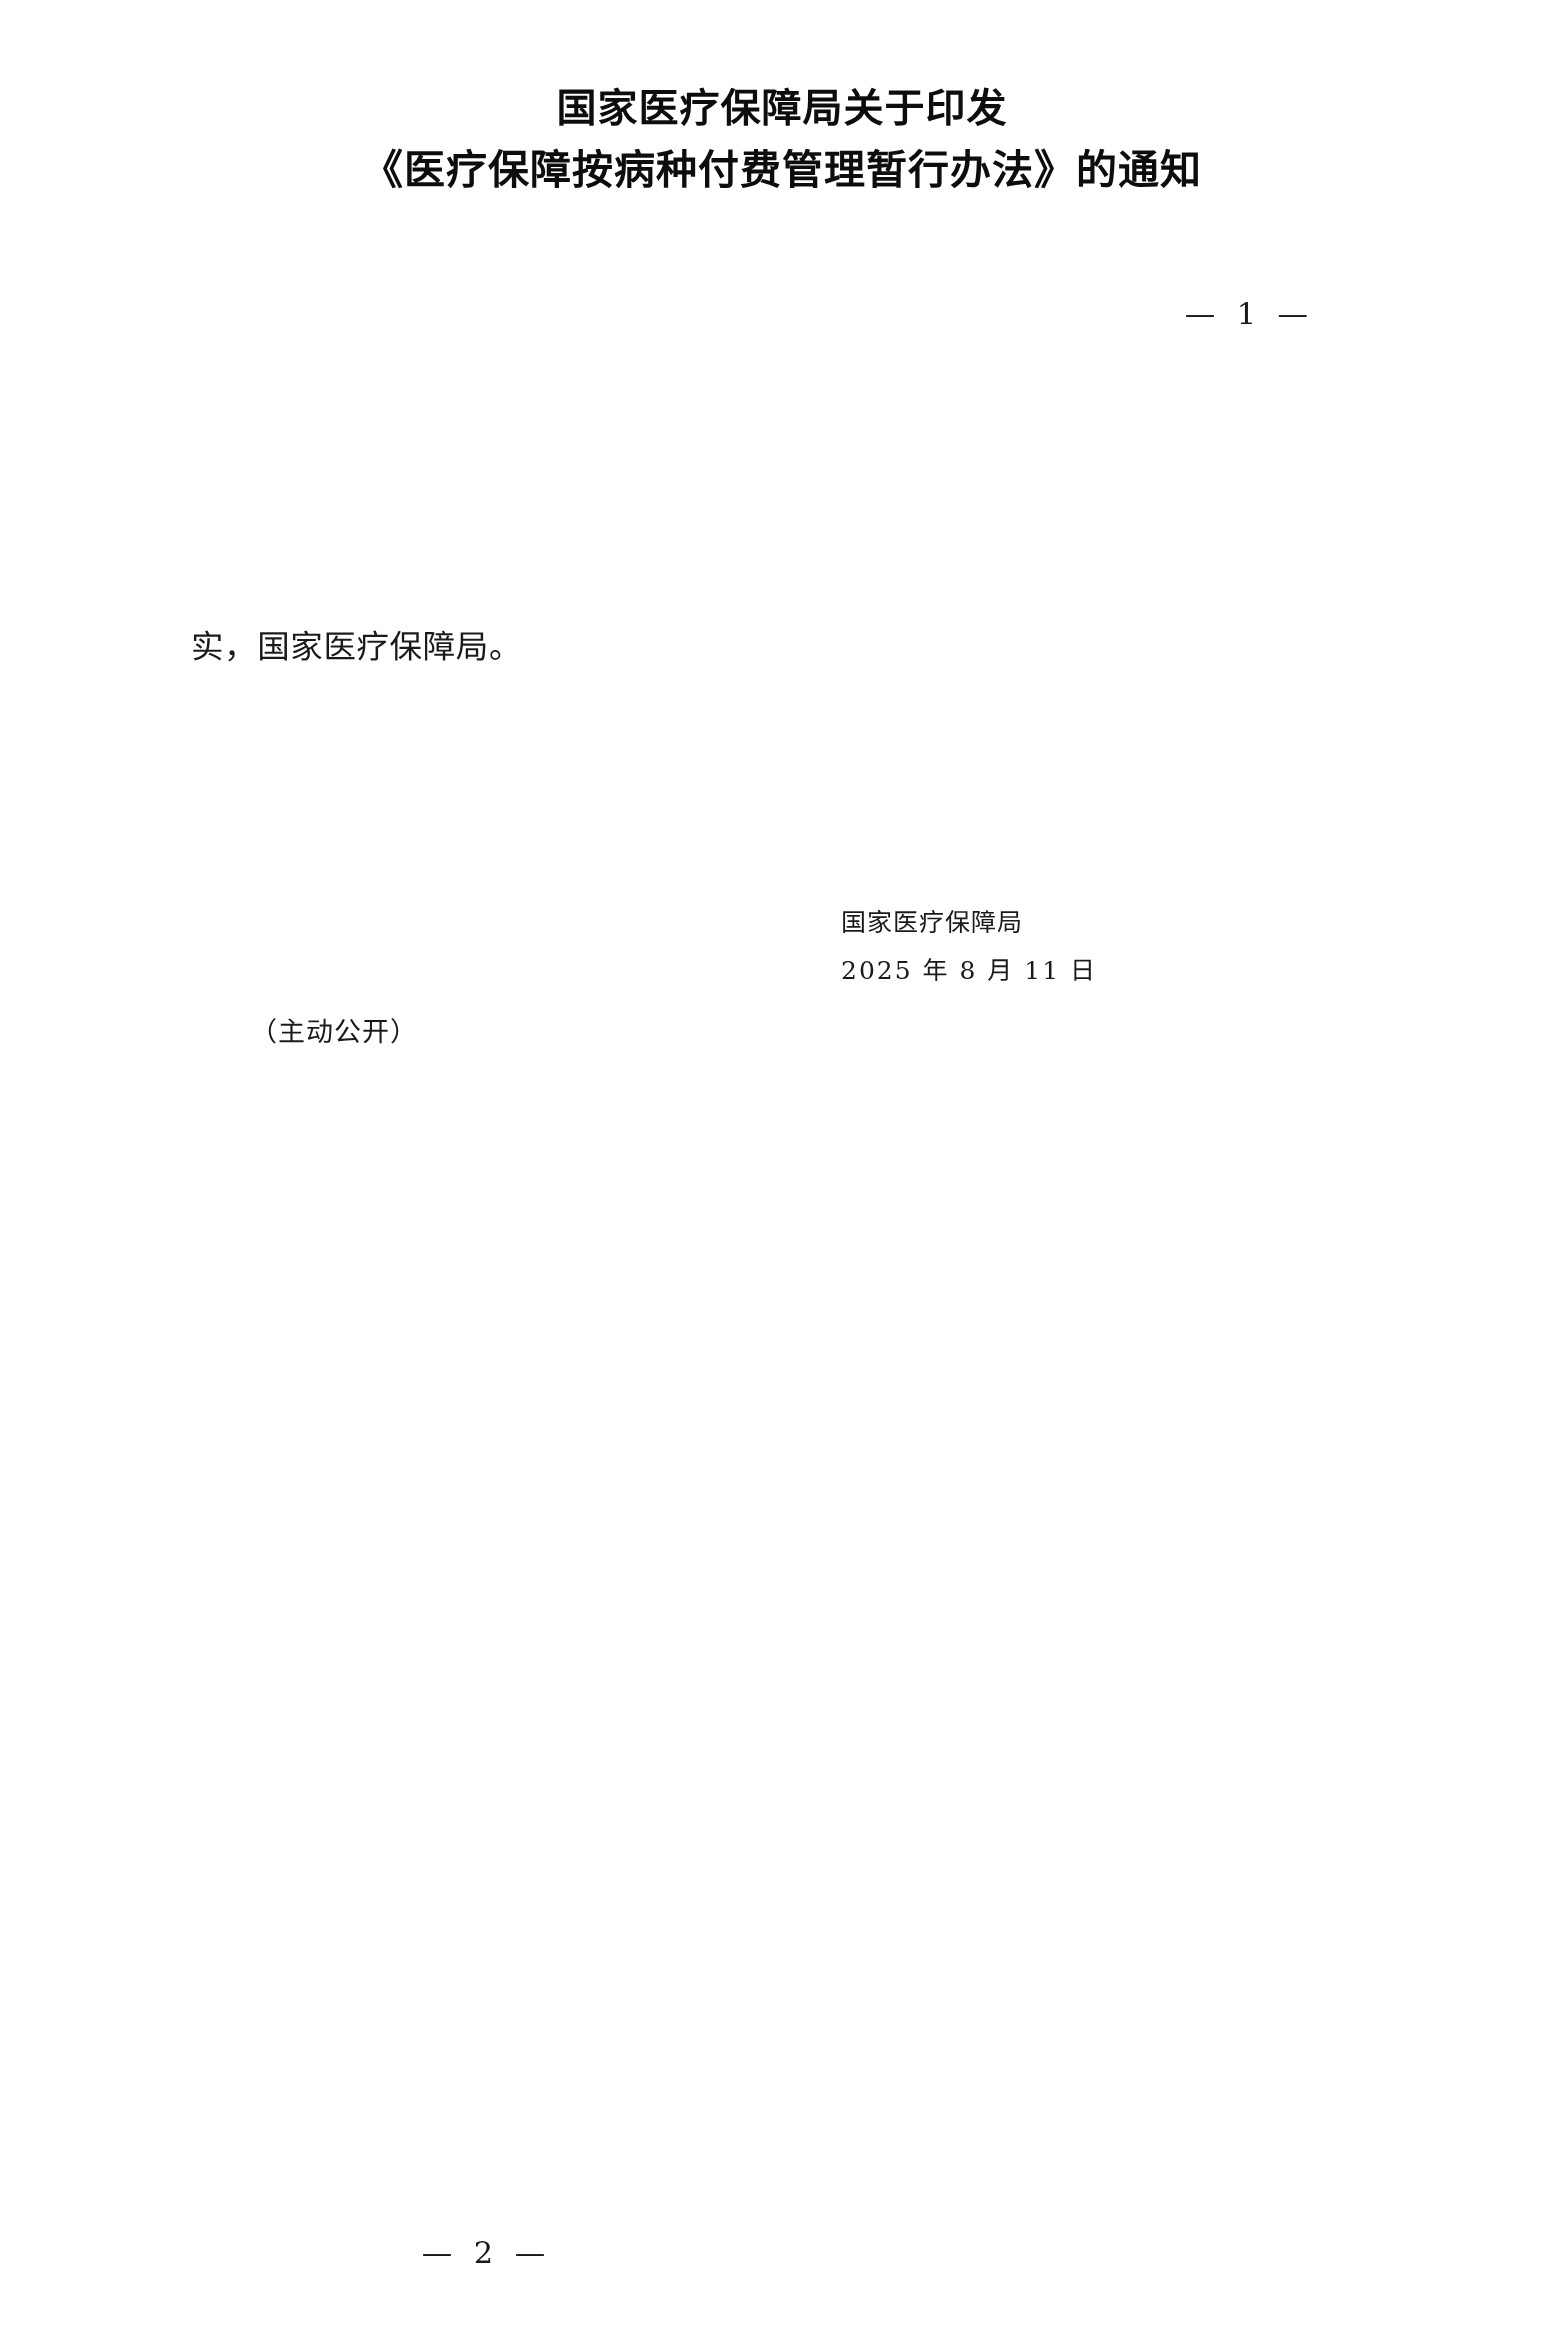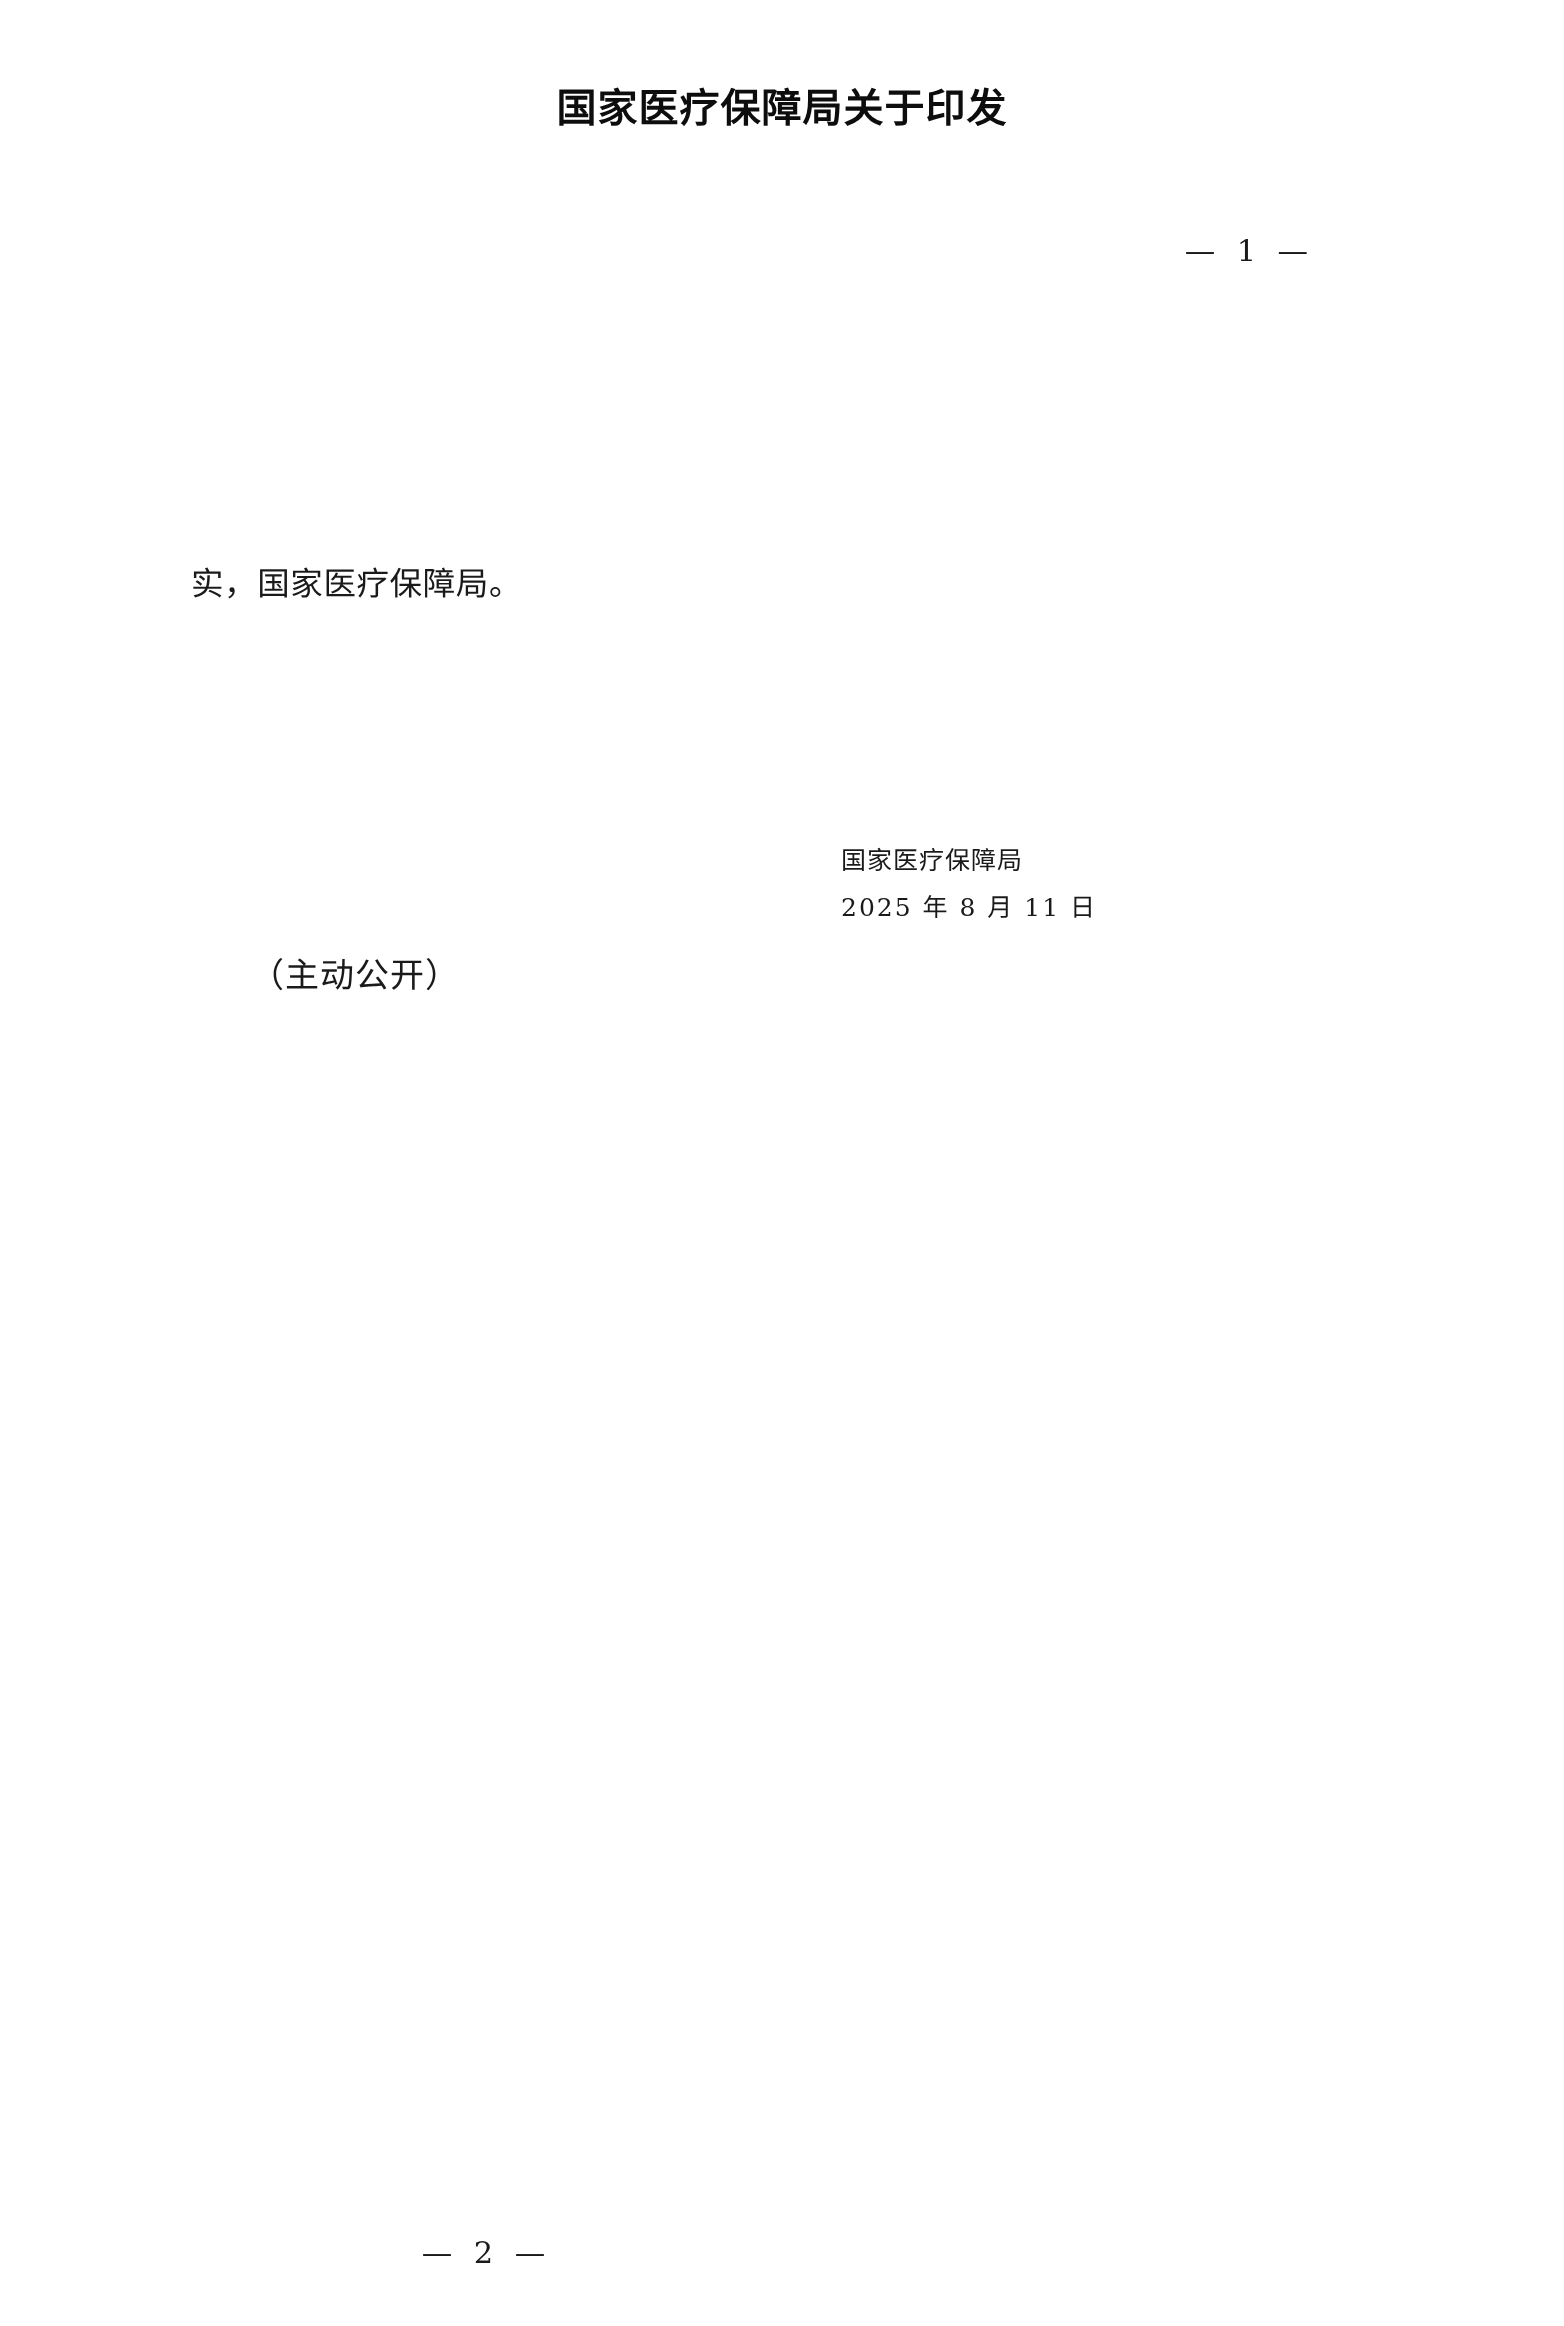--- a/index.html
+++ b/index.html
@@ -98,21 +98,21 @@
     line-height: 1.9;
     color: #1a1a1a;
     padding-left: 650px;
     letter-spacing: 1px;
   }
   .sign-date {
     letter-spacing: 2px;
   }
   .disclosure {
     font-family: "DejaVu Serif", "Liberation Serif", serif;
-    font-size: 34px;
+    font-size: 27px;
     color: #1a1a1a;
     padding-left: 59px;
     margin-top: 15.8px;
     letter-spacing: 1px;
   }
 
   
   .footer-num {
     position: absolute;
     left: 0;
@@ -126,20 +126,21 @@
     padding-right: 591px;
   }
 </style>
 </head>
 <body>
 
 <div class="page">
 
   <div class="title-block">
     <div class="title-line">国家医疗保障局关于印发</div>
+    <div class="title-line second">《医疗保障按病种付费管理暂行办法》的通知</div>
   </div>
 
   <div class="body-wrap">
   </div>
 
   <div class="page-num">— 1 —</div>
 
   <div class="continuation">
     <p class="para">实，国家医疗保障局。</p>
   </div>

